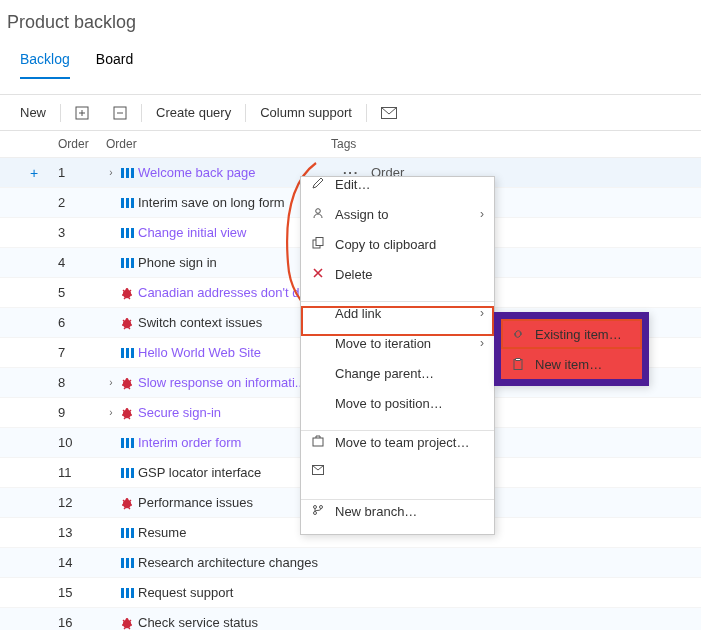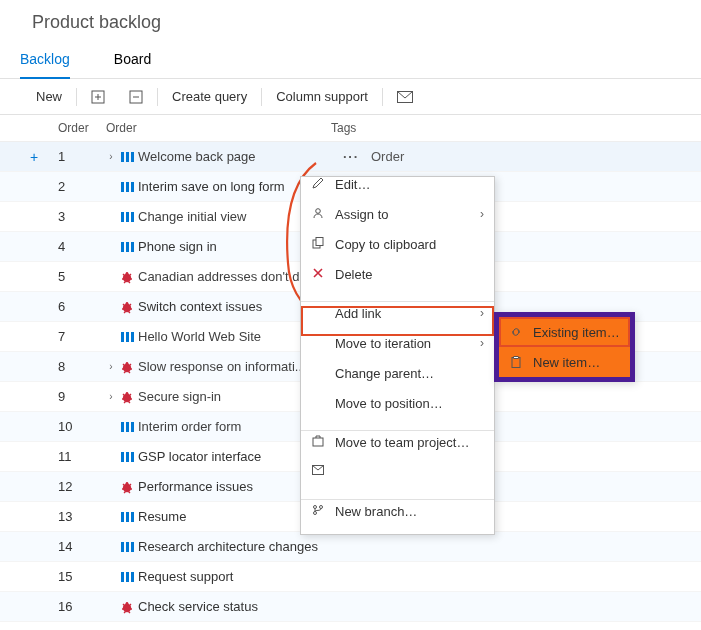--- a/index.html
+++ b/index.html
@@ -1,54 +1,54 @@
 <!DOCTYPE html>
 <html><head>
 <meta charset="utf-8">
 <style>
 *{box-sizing:border-box;margin:0;padding:0;font-family:"Segoe UI",Arial,sans-serif}
 body{width:701px;height:630px;background:#fff;color:#323130;font-size:13px;position:relative;overflow:hidden}
-.header{padding:12px 32px 4px}
+.header{padding:12px 7px 4px}
 .title{font-size:18px;font-weight:400;color:#555}
-.tabs{display:flex;gap:44px;padding:14px 20px 0;border-bottom:1px solid #e1e1e1}
+.tabs{display:flex;gap:26px;padding:14px 20px 16px;border-bottom:1px solid #e1e1e1}
 .tab{padding:0 0 10px;cursor:pointer;font-size:14px;color:#000000}
 .tab.active{color:#0078d4;border-bottom:2px solid #0078d4;margin-bottom:-1px}
-.toolbar{display:flex;align-items:center;gap:0;padding:4px 24px;border-bottom:1px solid #e1e1e1}
+.toolbar{display:flex;align-items:center;gap:0;padding:4px 8px;border-bottom:1px solid #e1e1e1}
 .tbtn{padding:6px 12px;cursor:pointer;font-size:13px;color:#333;display:flex;align-items:center}
 .tsep{width:1px;height:18px;background:#ddd;margin:0 2px}
 .cols{display:flex;padding:6px 0 6px 30px;font-size:12px;color:#555;border-bottom:1px solid #eee}
 .c-plus{width:28px}
 .c-order{width:48px}
 .c-title{width:225px}
 .c-tags{flex:1}
 .rows{}
 .row{display:flex;align-items:center;height:30px;padding-left:30px;border-bottom:1px solid #f4f4f4}
 .row.alt{background:#f7fbff}
 .row.sel{background:#eef5fc}
 .r-plus{width:28px;color:#0078d4;font-size:14px}
 .r-order{width:48px;font-size:13px;color:#333}
 .r-title{width:225px;display:flex;align-items:center;gap:4px;font-size:13px;overflow:hidden;white-space:nowrap}
 .chev{width:10px;color:#666;font-size:10px;display:inline-block;text-align:center}
-.link{color:#404040;cursor:pointer}
+.link{color:#8b5cf6;cursor:pointer}
 .nolink{color:#333}
 .r-act{width:40px;text-align:center}
 .more{font-weight:bold;letter-spacing:1px;cursor:pointer;color:#555}
 .r-tags{flex:1;color:#555;font-size:13px}
 .ico{width:14px;height:14px;display:inline-block;flex-shrink:0}
 svg{display:block}
 
 .menu{position:absolute;left:300px;top:176px;width:195px;background:#fff;border:1px solid #c8c8c8;box-shadow:2px 2px 8px rgba(0,0,0,.15);z-index:5}
 .menu .mi{display:flex;height:30px;padding:0 10px;font-size:13px;color:#333;cursor:pointer;gap:10px;position:relative}
 .menu .mi .mlabel{flex:1}
 .menu .mi .sub{color:#666;font-size:12px}
 .menu .sep{height:1px;background:#e1e1e1;margin:4px 0}
 .menu .mi.hl{outline:2px solid #e24b26;outline-offset:-2px}
 .miico{width:14px;display:flex;justify-content:center;color:#555}
 
-.submenu{position:absolute;left:494px;top:312px;width:141px;background:#f97316;border:5px solid #4c1d95;box-shadow:2px 2px 8px rgba(0,0,0,.15);z-index:6}
+.submenu{position:absolute;left:494px;top:312px;width:155px;background:#ef4444;border:7px solid #4c1d95;box-shadow:2px 2px 8px rgba(0,0,0,.15);z-index:6}
 .submenu .mi{display:flex;align-items:center;height:30px;padding:0 10px;gap:10px;font-size:13px;cursor:pointer}
 .submenu .mi.hl{outline:2px solid #e24b26;outline-offset:-2px}
 
 .arrow-svg{position:absolute;left:276px;top:158px;z-index:4;pointer-events:none}
 </style>
 </head>
 <body>
 
 <svg width="0" height="0" style="position:absolute">
   <defs>

